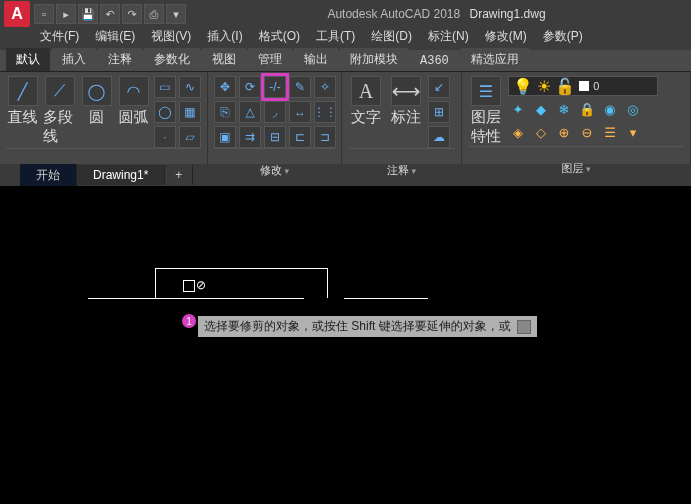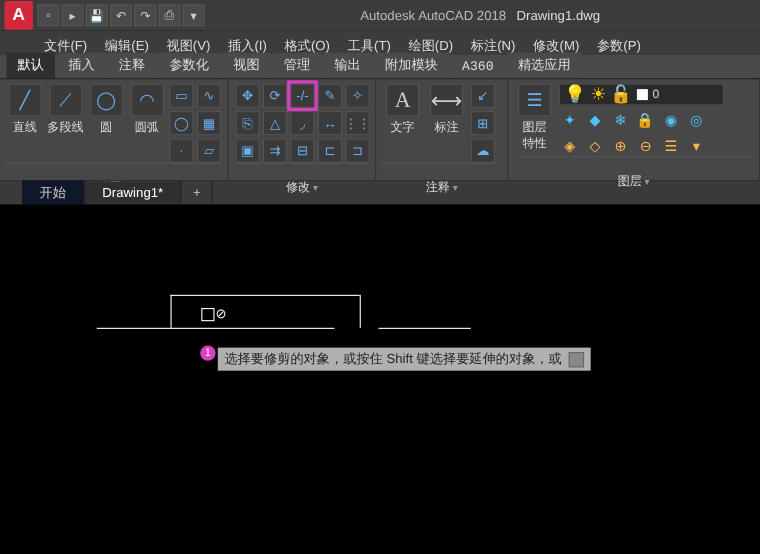--- a/index.html
+++ b/index.html
@@ -5,36 +5,36 @@
 * { margin: 0; padding: 0; box-sizing: border-box; font-family: "Microsoft YaHei", Arial, sans-serif; }
 body { width: 691px; height: 504px; background: #000; overflow: hidden; }
 
 .titlebar { height: 28px; background: #3c3c3c; display: flex; align-items: center; padding: 0 4px; }
 .app-icon { width: 26px; height: 26px; background: #d4273a; color: #fff; font-weight: bold; font-size: 16px; display: flex; align-items: center; justify-content: center; border-radius: 2px; margin-right: 4px; }
 .qat { display: flex; gap: 2px; }
 .qat-btn { width: 20px; height: 20px; background: #4a4a4a; border: 1px solid #555; display: flex; align-items: center; justify-content: center; font-size: 11px; color: #ccc; cursor: pointer; }
 .title-center { flex: 1; text-align: center; color: #bbb; font-size: 12px; }
 .title-center .fname { color: #ddd; margin-left: 6px; }
 
-.menubar { height: 22px; background: #3c3c3c; display: flex; align-items: flex-end; padding-left: 40px; gap: 16px; }
+.menubar { height: 22px; background: #3c3c3c; display: flex; align-items: flex-start; padding-left: 40px; gap: 16px; }
 .menu-item { color: #ddd; font-size: 12px; cursor: pointer; }
 
 .tabbar { height: 22px; background: #4a4a4a; display: flex; align-items: flex-end; padding-left: 6px; gap: 2px; border-bottom: 1px solid #222; }
 .ribbon-tab { padding: 3px 10px; color: #ddd; font-size: 12px; cursor: pointer; background: #4a4a4a; font-family: Liberation Mono, monospace; }
 .ribbon-tab.active { background: #2f2f2f; color: #fff; }
 
 .ribbon { height: 92px; background: #474747; display: flex; }
 .panel { border-right: 1px solid #333; display: flex; flex-direction: column; padding: 4px 6px 2px; }
 .panel-body { flex: 1; display: flex; gap: 4px; }
 .panel-title { text-align: center; color: #ddd; font-size: 11px; padding-top: 14px; border-top: 1px solid #555; }
 .panel-title::after { content: " ▾"; font-size: 9px; color: #999; }
 
 .big-tool { width: 36px; display: flex; flex-direction: column; align-items: center; gap: 2px; cursor: pointer; }
 .big-tool .icon { width: 30px; height: 30px; background: #3a3a3a; border: 1px solid #555; display: flex; align-items: center; justify-content: center; color: #6ab0f3; font-size: 16px; }
-.big-tool .lbl { color: #ddd; font-size: 11px; }
+.big-tool .lbl { color: #ddd; font-size: 15px; }
 
 .tool-grid { display: grid; grid-template-columns: repeat(5, 22px); grid-auto-rows: 22px; gap: 3px; }
 .tool-grid.cols2 { grid-template-columns: repeat(2, 22px); }
 .sm-btn { width: 22px; height: 22px; background: #3a3a3a; border: 1px solid #555; display: flex; align-items: center; justify-content: center; color: #6ab0f3; font-size: 12px; cursor: pointer; }
 .sm-btn.highlighted { outline: 3px solid #d63fbf; outline-offset: 0; }
 
 .anno-panel .big-tool .icon { font-size: 20px; font-family: Georgia, serif; color: #ccc; }
 .layer-icons { display: grid; grid-template-columns: repeat(6, 20px); gap: 3px; }
 .layer-icons .li { width: 20px; height: 20px; display: flex; align-items: center; justify-content: center; font-size: 13px; }
 

